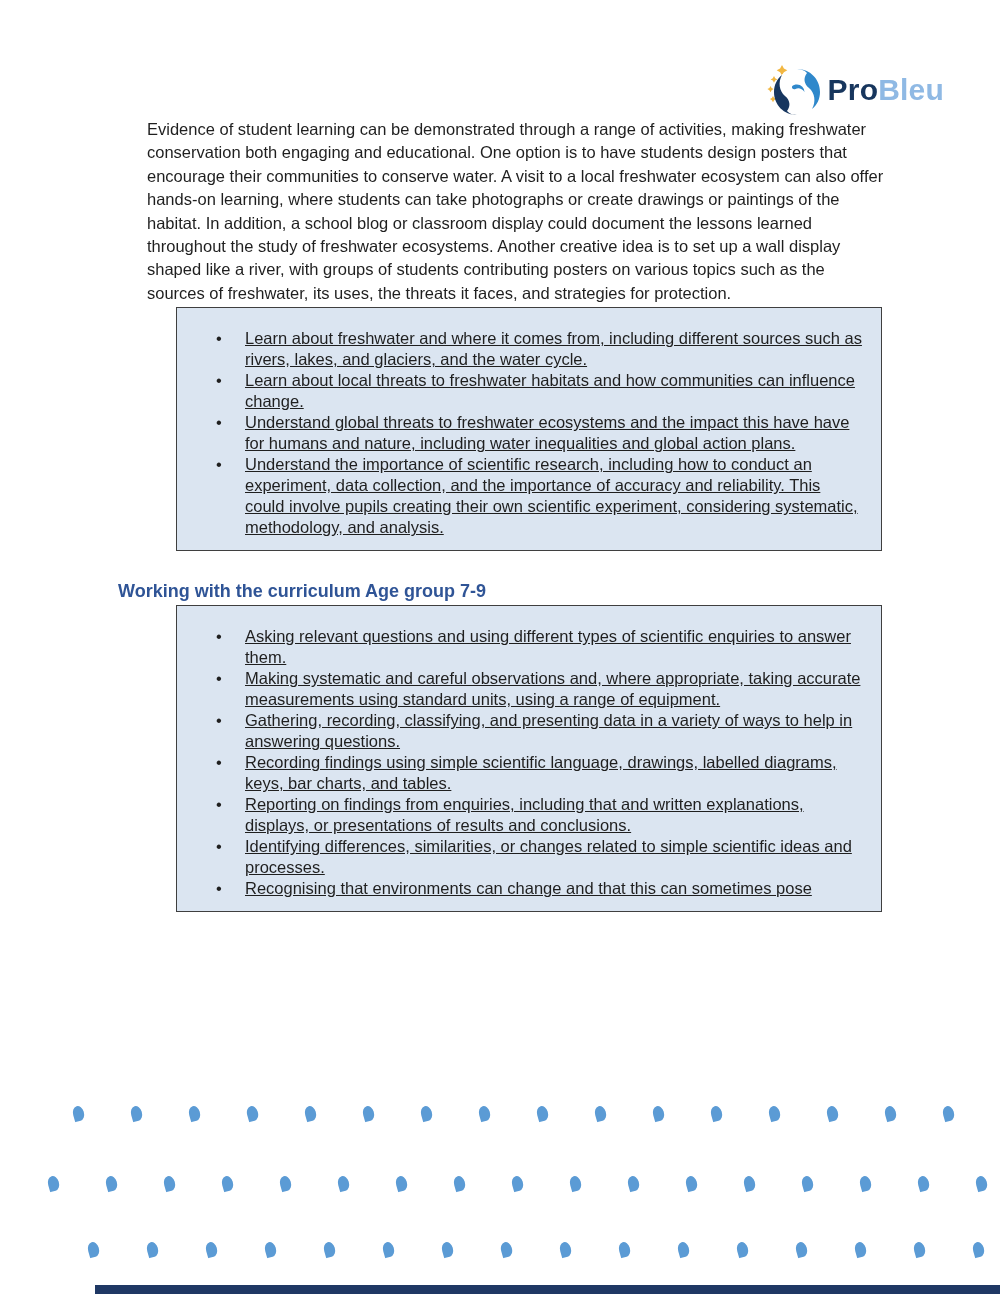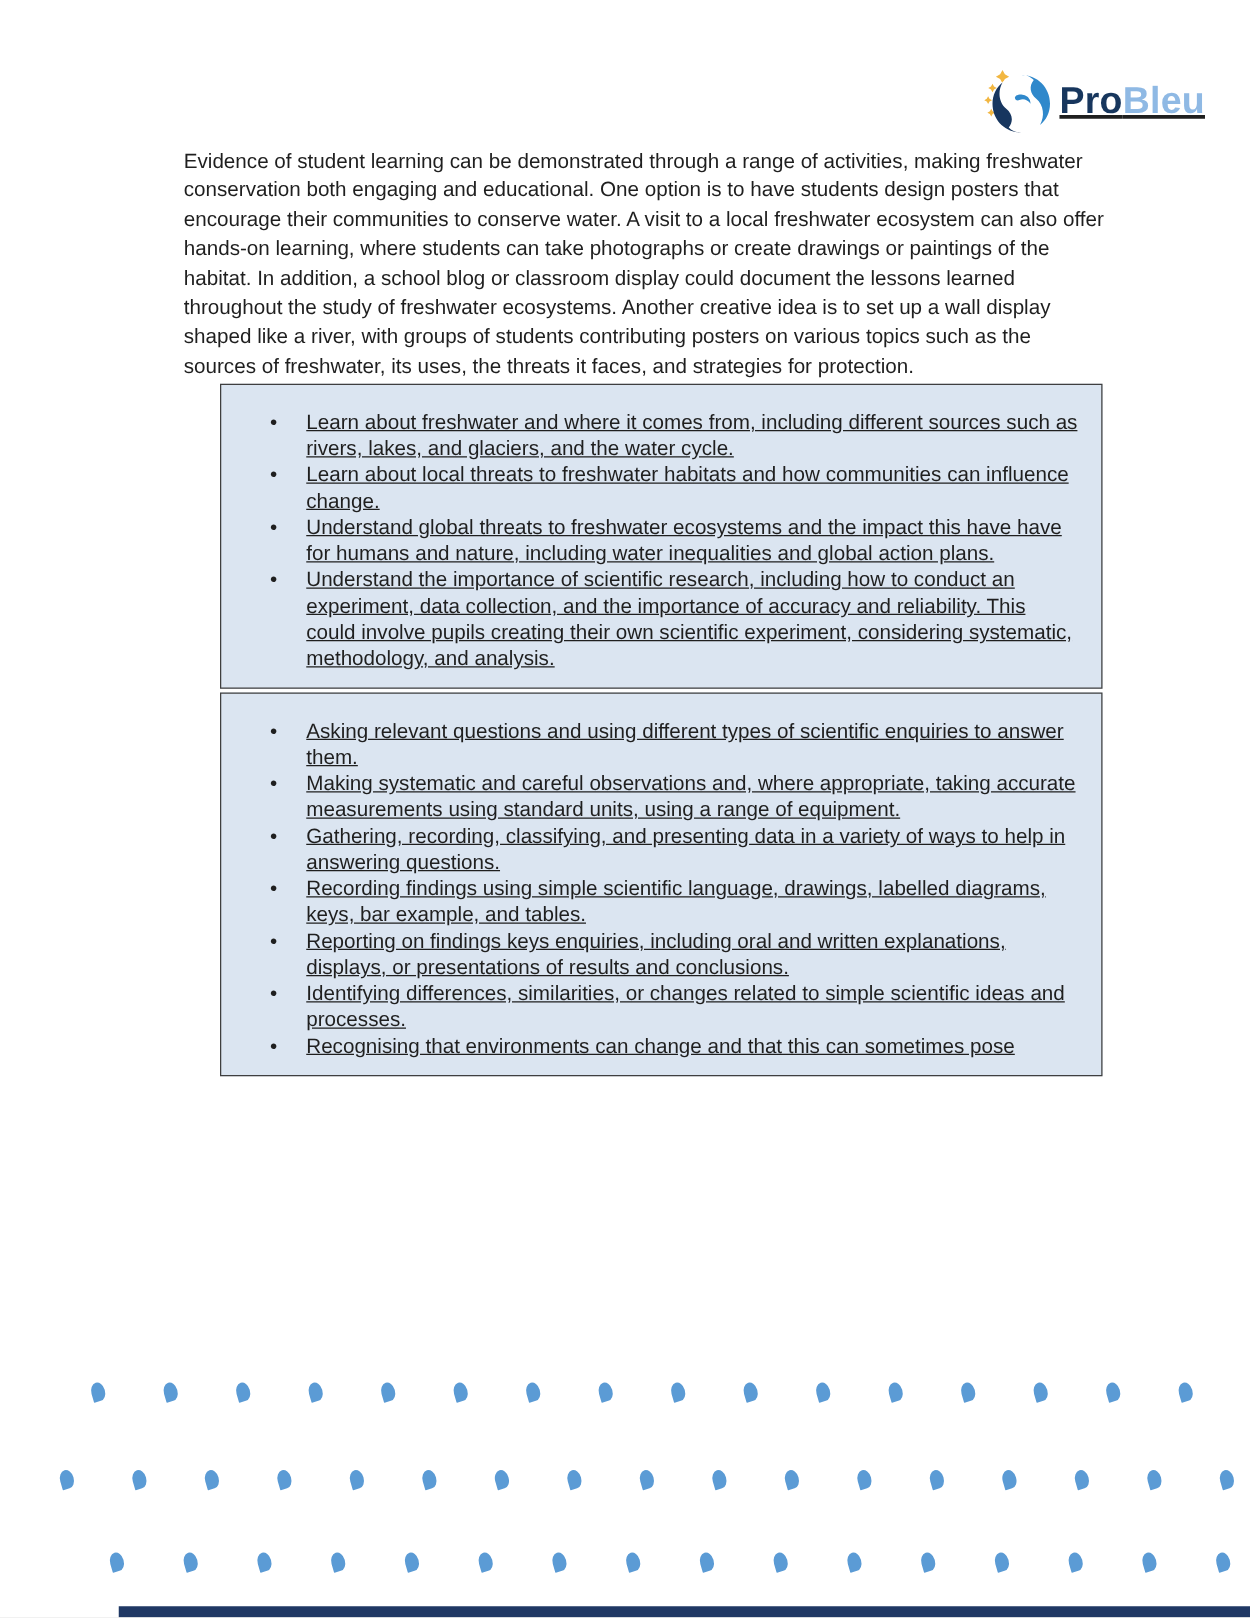--- a/index.html
+++ b/index.html
@@ -19,22 +19,22 @@
     margin:0 auto;
     background:#ffffff;
     overflow:hidden;
     font-family:"Liberation Sans","DejaVu Sans",sans-serif;
     color:var(--body-ink);
   }
   
   .header{
     box-sizing:border-box;
     height:118px;
-    padding:44px 36px 0 0;
-    display:flex;justify-content:flex-end;align-items:center;text-decoration:underline;
+    padding:44px 56px 0 0;
+    display:flex;justify-content:flex-end;align-items:flex-end;
   }
   .logo{display:flex;align-items:center;gap:6px;}
   .brand{font-size:30px;font-weight:700;letter-spacing:.2px;line-height:1;}
   .brand .pro{color:var(--brand-dark);}
   .brand .bleu{color:var(--brand-light);}
   
   .doc-paragraph{
     margin:0 0 0 147px;
     width:737px;
     font-size:16.5px;
@@ -118,41 +118,42 @@
             <span class="marker">•</span>
             <span class="btext">Understand global threats to freshwater ecosystems and the impact this have have for humans and nature, including water inequalities and global action plans.</span>
           </li>
           <li>
             <span class="marker">•</span>
             <span class="btext">Understand the importance of scientific research, including how to conduct an experiment, data collection, and the importance of accuracy and reliability. This could involve pupils creating their own scientific experiment, considering systematic, methodology, and analysis.</span>
           </li>
         </ul>
     </div>
 
+    <h2 class="section-heading second">Working with the curriculum Age group 7-9</h2>
     <div class="bullet-box second">
       <ul>
           <li>
             <span class="marker">•</span>
             <span class="btext">Asking relevant questions and using different types of scientific enquiries to answer them.</span>
           </li>
           <li>
             <span class="marker">•</span>
             <span class="btext">Making systematic and careful observations and, where appropriate, taking accurate measurements using standard units, using a range of equipment.</span>
           </li>
           <li>
             <span class="marker">•</span>
             <span class="btext">Gathering, recording, classifying, and presenting data in a variety of ways to help in answering questions.</span>
           </li>
           <li>
             <span class="marker">•</span>
-            <span class="btext">Recording findings using simple scientific language, drawings, labelled diagrams, keys, bar example, and tables.</span>
-          </li>
-          <li>
-            <span class="marker">•</span>
-            <span class="btext">Reporting on findings keys enquiries, including oral and written explanations, displays, or presentations of results and conclusions.</span>
+            <span class="btext">Recording findings using simple scientific language, drawings, labelled diagrams, keys, bar charts, and tables.</span>
+          </li>
+          <li>
+            <span class="marker">•</span>
+            <span class="btext">Reporting on findings from enquiries, including that and written explanations, displays, or presentations of results and conclusions.</span>
           </li>
           <li>
             <span class="marker">•</span>
             <span class="btext">Identifying differences, similarities, or changes related to simple scientific ideas and processes.</span>
           </li>
           <li>
             <span class="marker">•</span>
             <span class="btext">Recognising that environments can change and that this can sometimes pose</span>
           </li>
         </ul>

